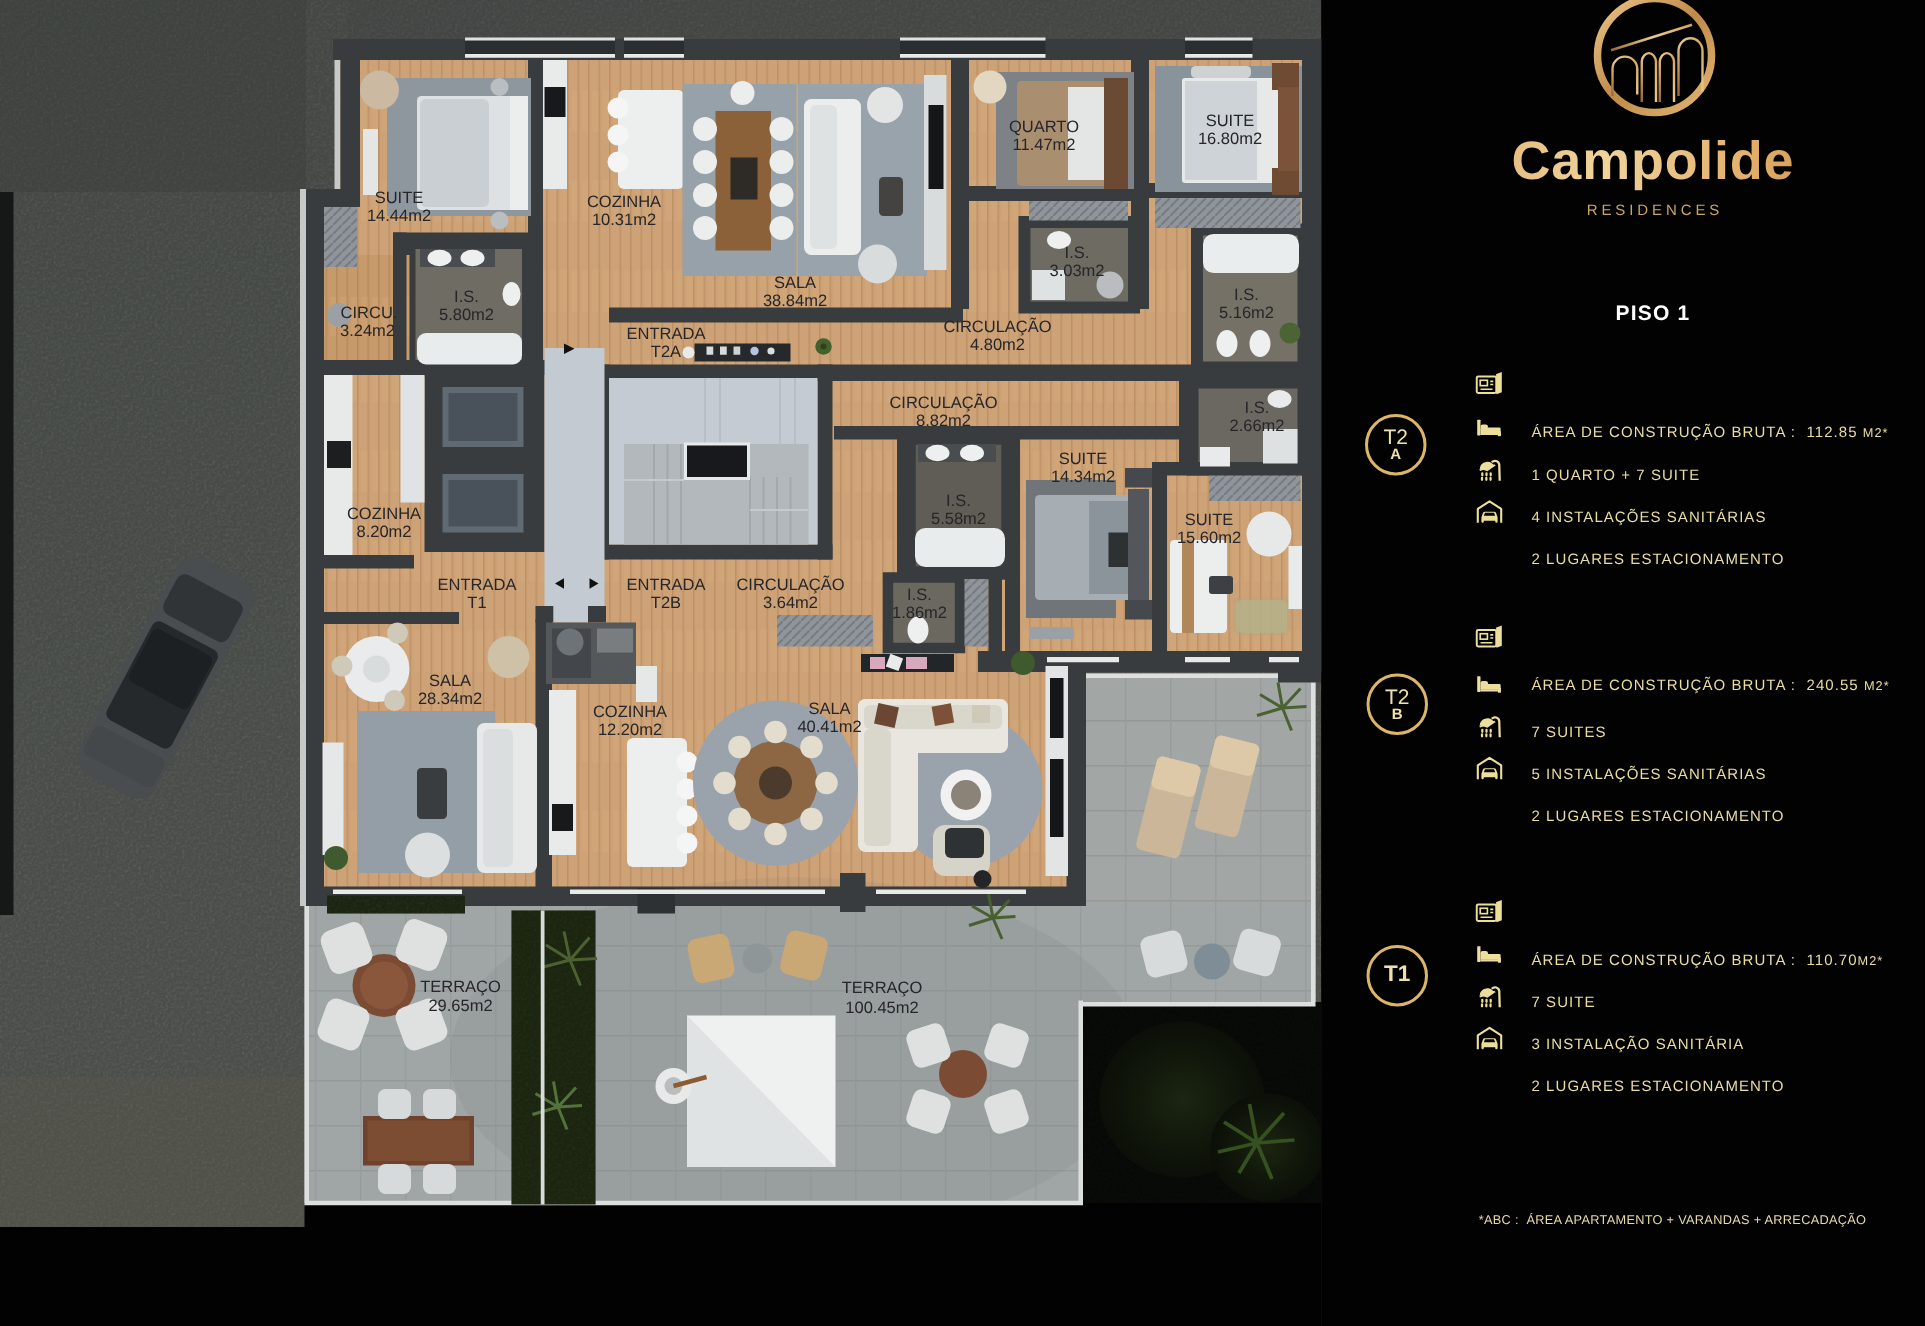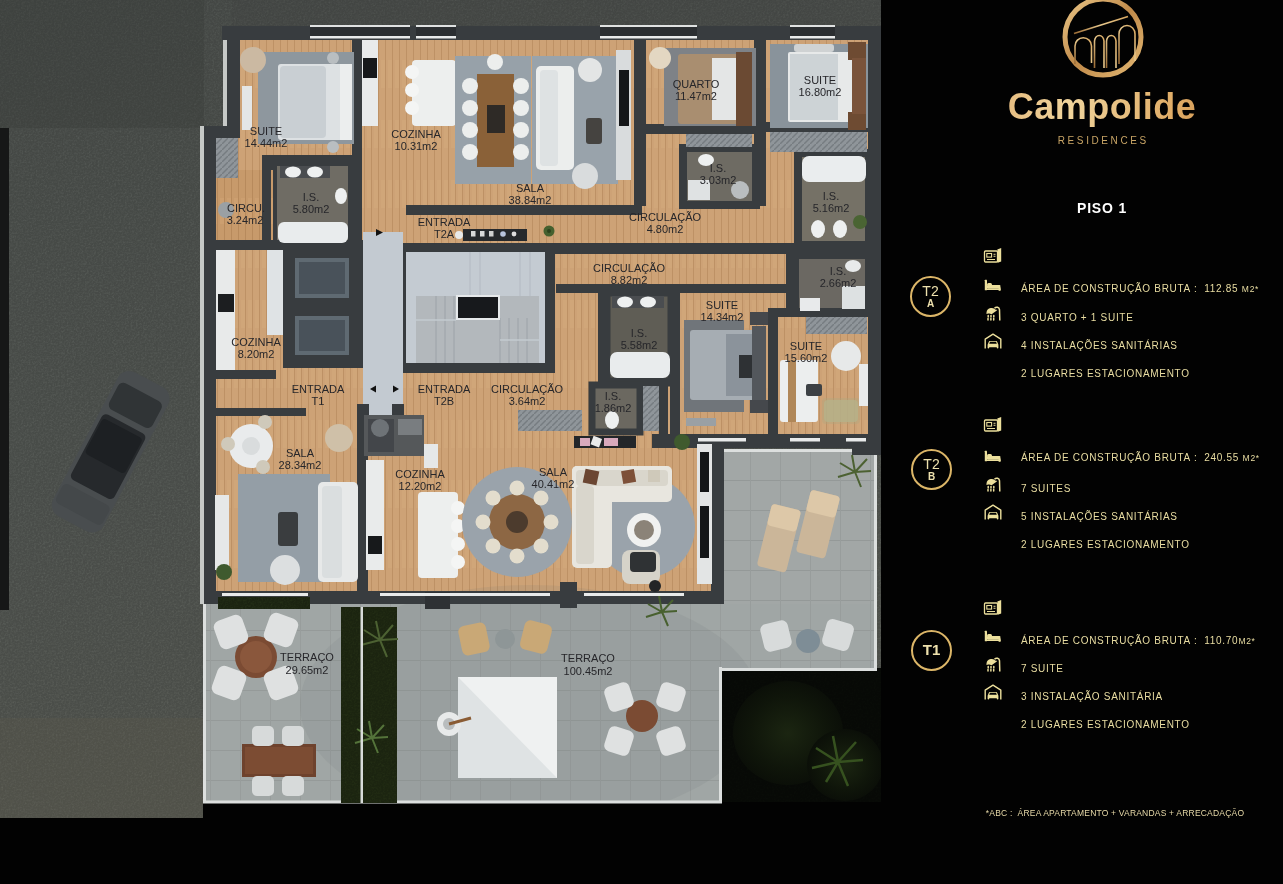--- a/index.html
+++ b/index.html
@@ -718,21 +718,21 @@
 <div class="row" style="top:247px;">
       <svg class="ic" viewBox="0 0 20 20">
         <use href="#ic-doc"></use>
       </svg>
       <div class="tx">ÁREA DE CONSTRUÇÃO BRUTA :&nbsp; 112.85 <span style="font-size:8.5px;">M2*</span></div>
     </div>
 <div class="row" style="top:276px;">
       <svg class="ic" viewBox="0 0 20 20">
         <use href="#ic-bed"></use>
       </svg>
-      <div class="tx">3 QUARTO + 1 SUITE</div>
+      <div class="tx">1 QUARTO + 7 SUITE</div>
     </div>
 <div class="row" style="top:304px;">
       <svg class="ic" viewBox="0 0 20 20">
         <use href="#ic-shower"></use>
       </svg>
       <div class="tx">4 INSTALAÇÕES SANITÁRIAS</div>
     </div>
 <div class="row" style="top:332px;">
       <svg class="ic" viewBox="0 0 20 20">
         <use href="#ic-car"></use>

